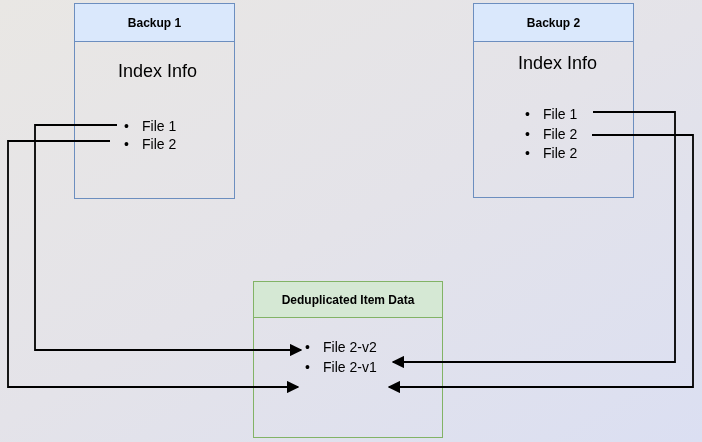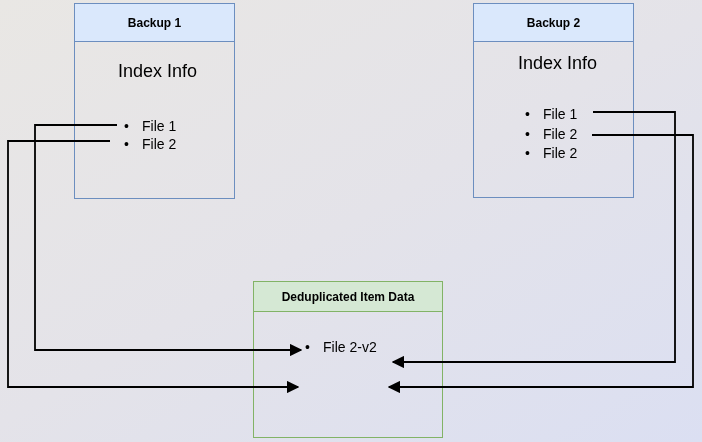--- a/index.html
+++ b/index.html
@@ -29,21 +29,21 @@
     display: flex;
     align-items: center;
     justify-content: center;
     font-size: 12px;
     font-weight: bold;
     color: #000;
     border-bottom-style: solid;
     border-bottom-width: 1.5px;
   }
   .box.blue  .box-header { background: var(--blue-fill, #dae8fc);  border-bottom-color: var(--blue-border, #6c8ebf);  height: 38px; }
-  .box.green .box-header { background: var(--green-fill, #d5e8d4); border-bottom-color: var(--green-border, #82b366); height: 30px; }
+  .box.green .box-header { background: var(--green-fill, #d5e8d4); border-bottom-color: var(--green-border, #82b366); height: 36px; }
   .body-label {
     position: absolute;
     font-size: 18px;
     color: #000;
     white-space: nowrap;
     margin-left: 16px;
   }
   .file-list { position: absolute; }
   .file-row {
     font-size: 14px;
@@ -96,20 +96,21 @@
 
   <div class="body-label" style="left:502px; top:53px;">Index Info</div>
   <div class="file-list" style="left:525px; top:105px; --rowh:19.5px;">
     <div class="file-row">File 1</div>
     <div class="file-row">File 2</div>
     <div class="file-row">File 2</div>
   </div>
 
   <div class="file-list" style="left:305px; top:338px; --rowh:19.5px;">
     <div class="file-row">File 2-v2</div>
+    <div class="file-row">File 2-v1</div>
   </div>
 
   <svg class="arrows" width="702" height="442" viewBox="0 0 702 442">
     <defs>
       <marker id="ah" viewBox="0 0 10 10" refX="9" refY="5" markerWidth="7" markerHeight="7" orient="auto" markerUnits="strokeWidth">
         <path d="M0,0 L10,5 L0,10 z" fill="#000000"></path>
       </marker>
     </defs>
     <path d="M117,125 H35 V350 H301" fill="none" stroke="#000000" stroke-width="1.8" marker-end="url(#ah)"></path>
     <path d="M110,141 H8 V387 H298" fill="none" stroke="#000000" stroke-width="1.8" marker-end="url(#ah)"></path>

